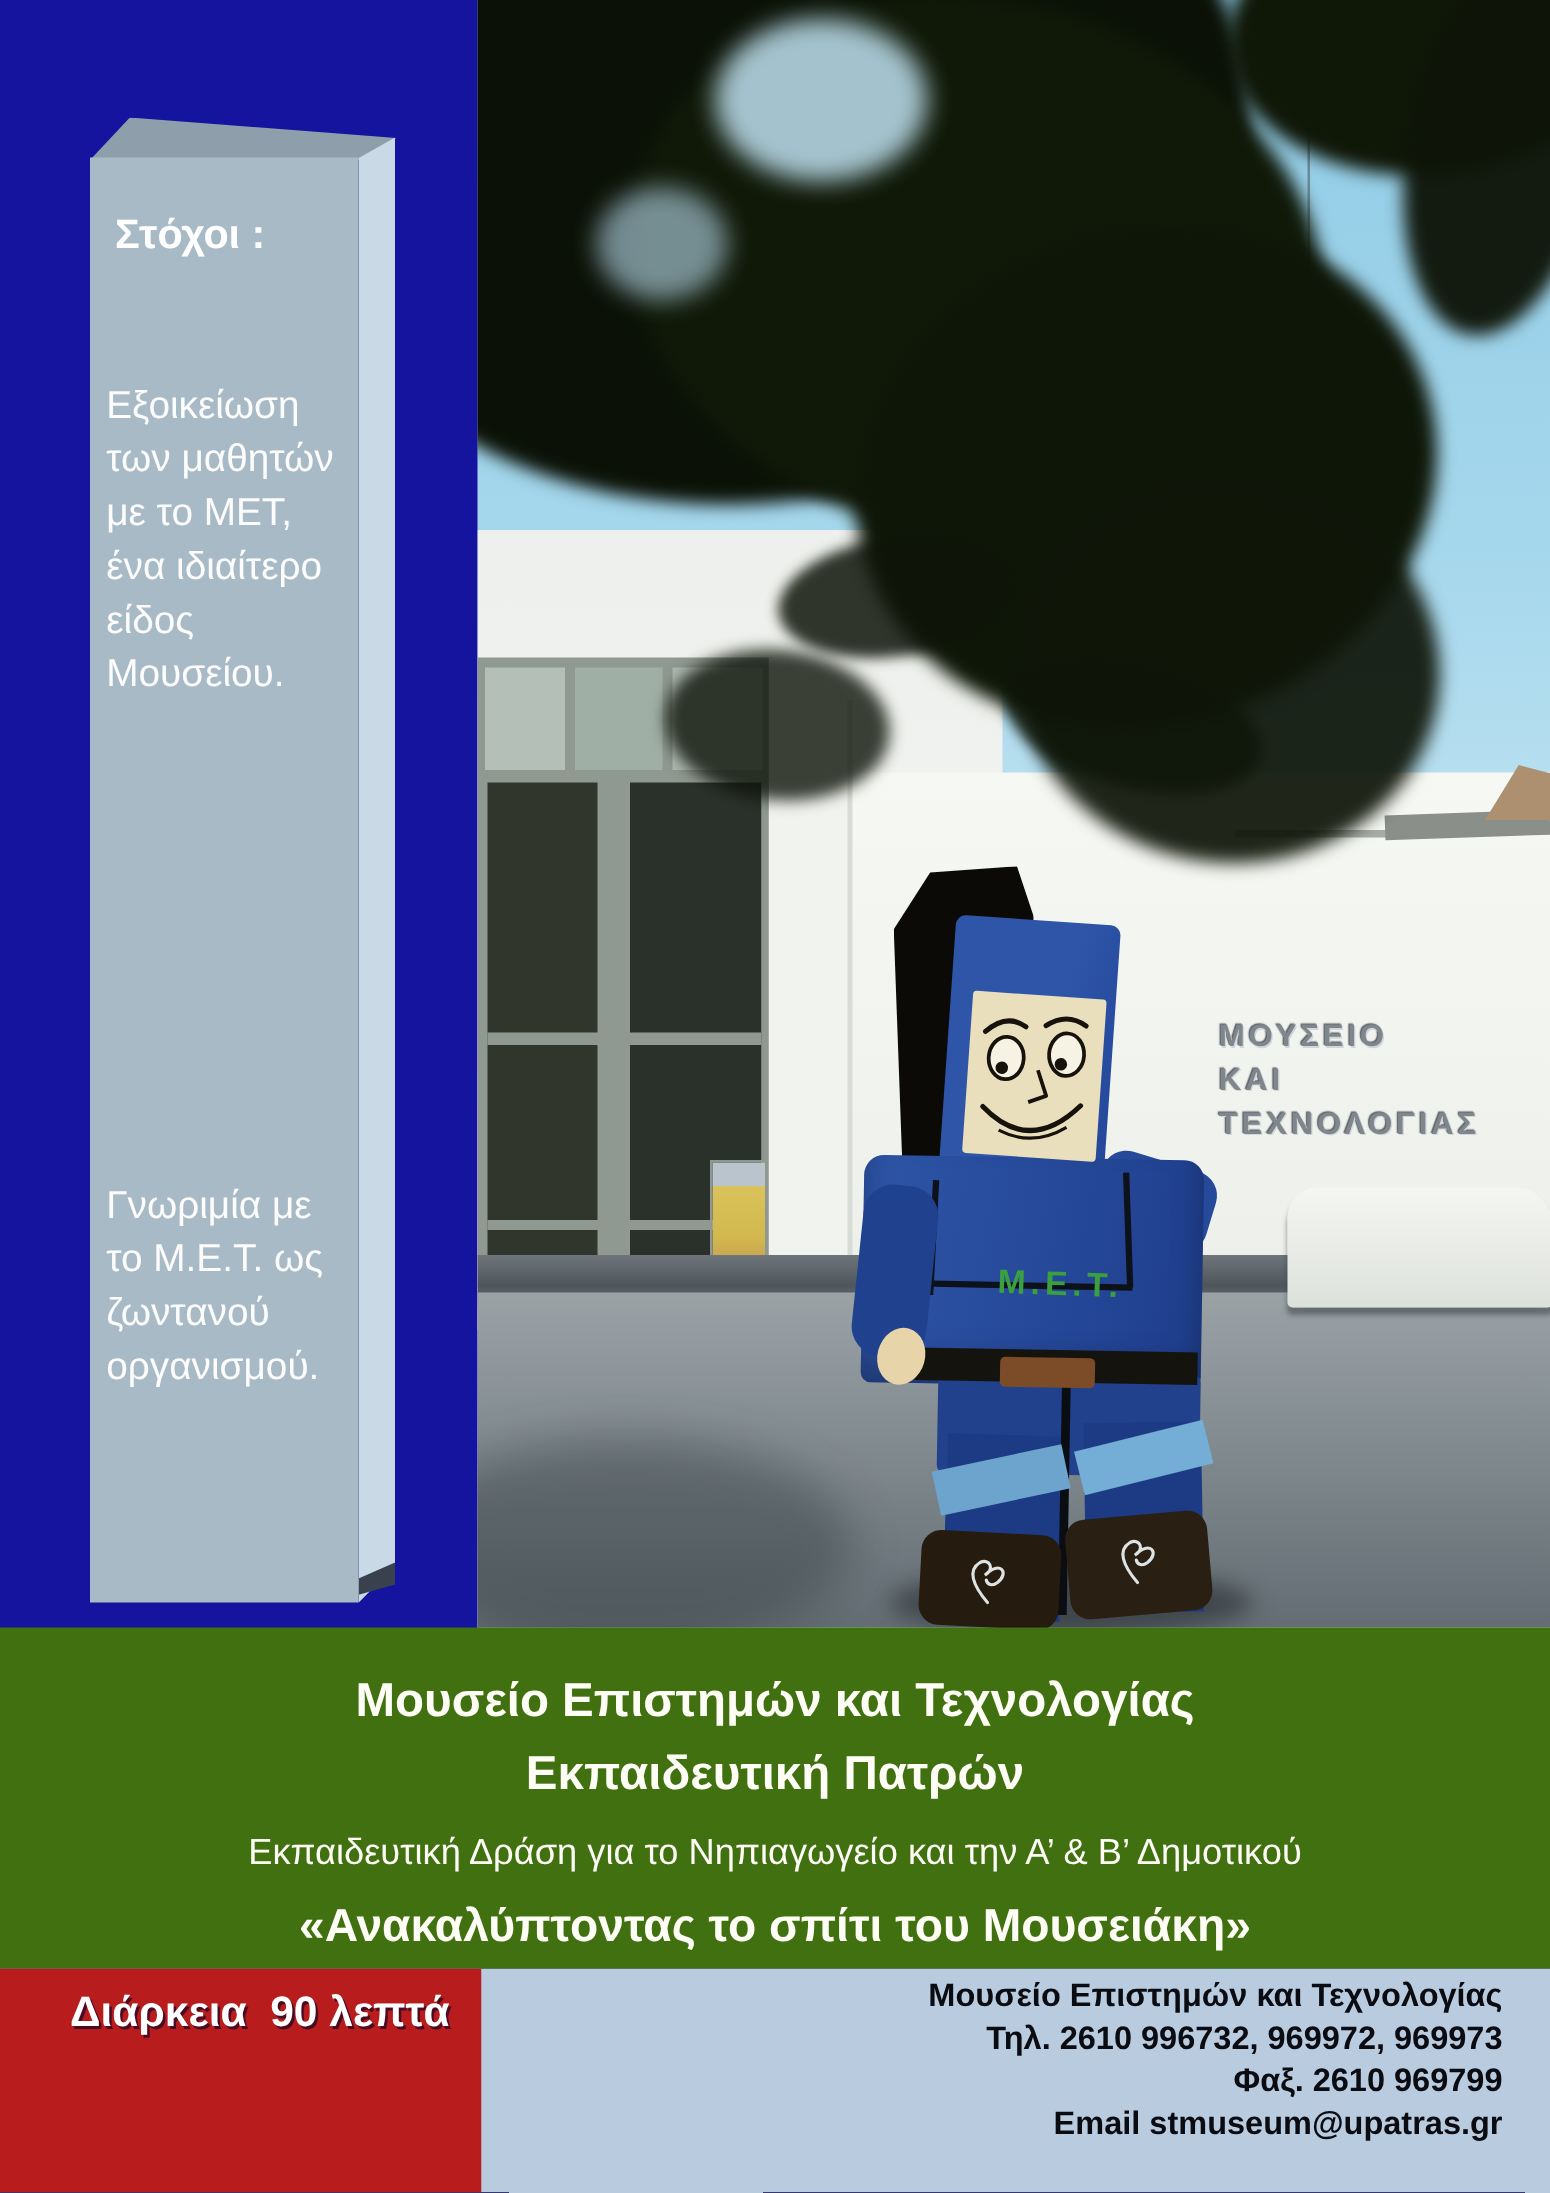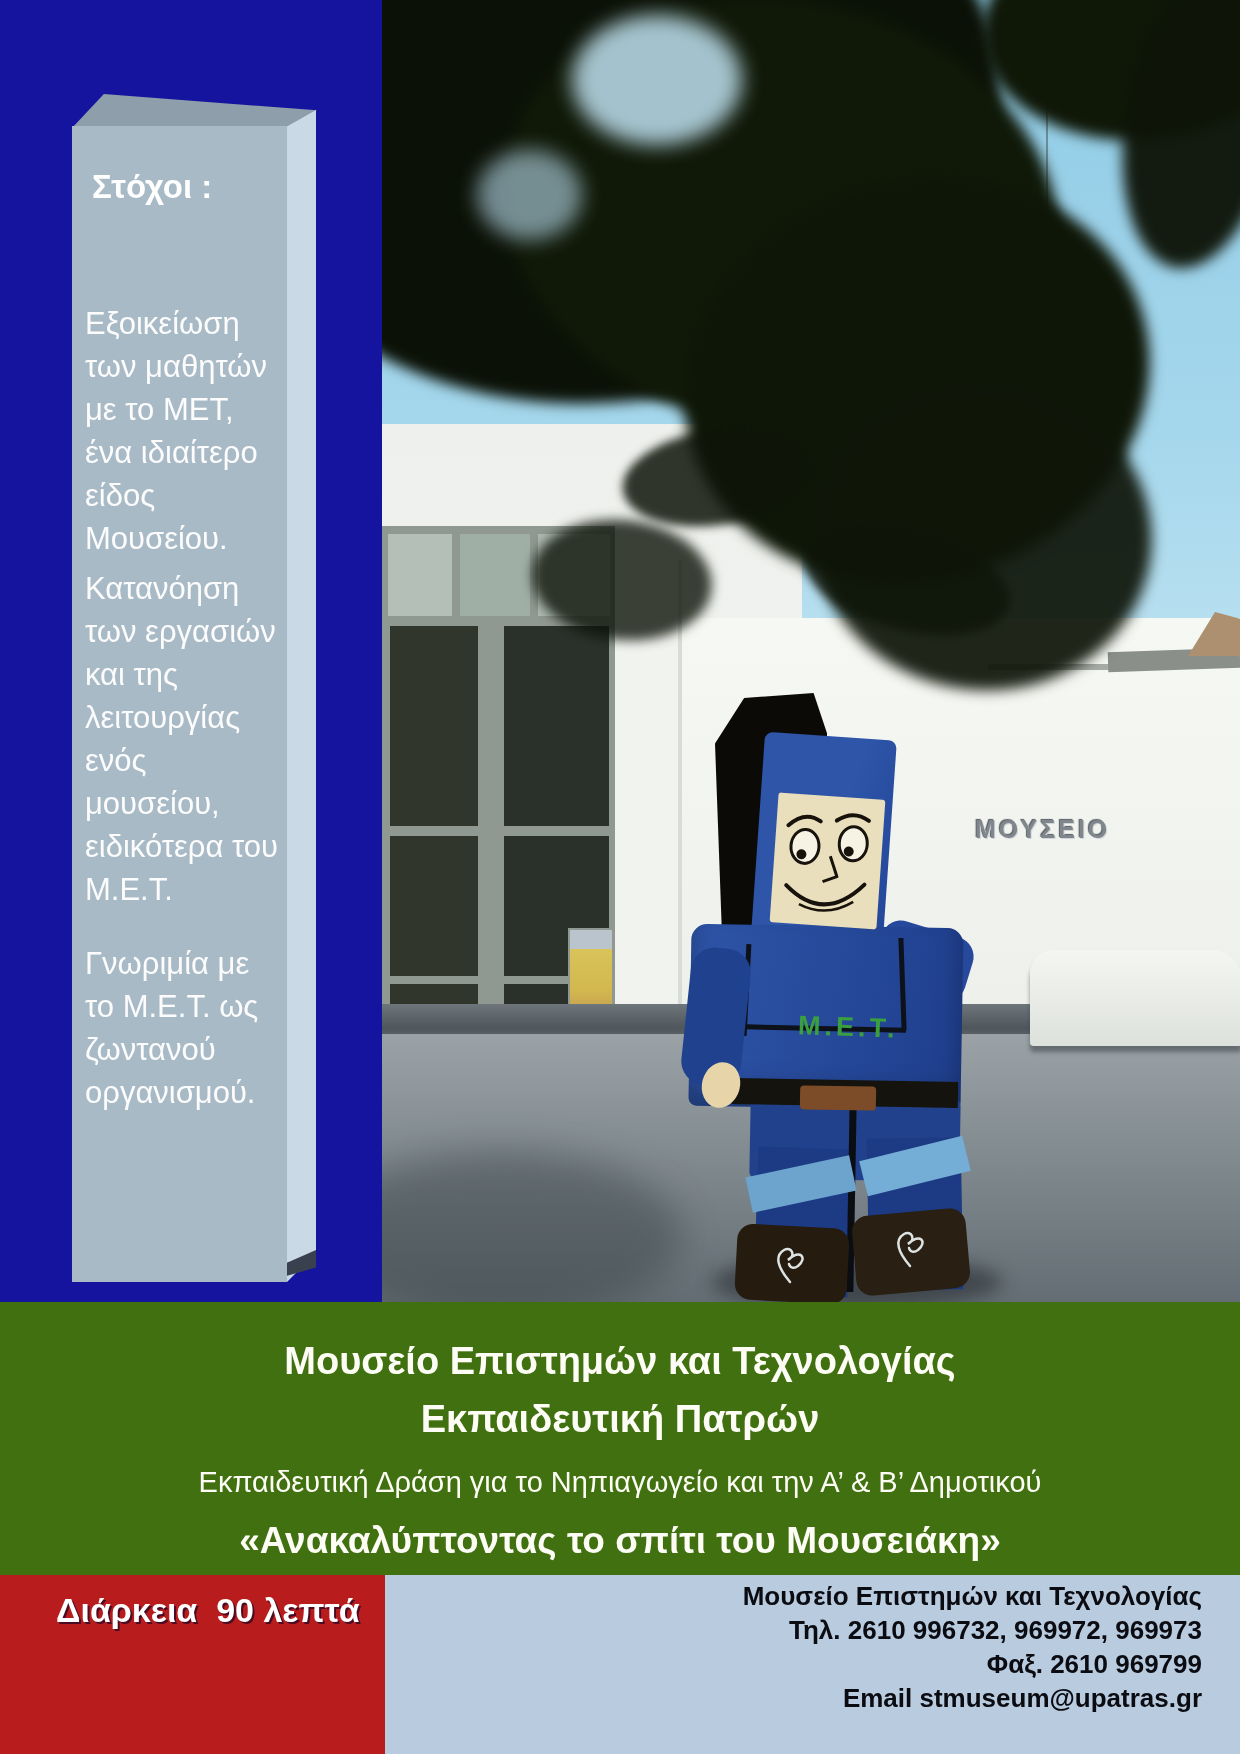--- a/index.html
+++ b/index.html
@@ -145,21 +145,20 @@
 
 <div class="page">
 
   <div class="col-left">
     <div class="box3d-top"></div>
     <div class="box3d-side"></div>
     <div class="box3d-bevel"></div>
     <div class="box3d">
       <div class="box-title">Στόχοι :</div>
       <p class="box-par p1">Εξοικείωση των μαθητών με το ΜΕΤ, ένα ιδιαίτερο είδος Μουσείου.</p>
-      <p class="box-par p2">Κατανόηση των εργασιών και της λειτουργίας ενός μουσείου, ειδικότερα του Μ.Ε.Τ.</p>
       <p class="box-par p3">Γνωριμία με το Μ.Ε.Τ. ως ζωντανού οργανισμού.</p>
     </div>
   </div>
 
   <div class="photo">
     <div class="bldg-left"></div>
     <div class="wall-right"></div>
     <div class="roof-line"></div>
     <div class="roof-cap"></div>
     <div class="roof-gable"></div>
@@ -179,20 +178,21 @@
     <div class="pillar"></div>
     <div class="corner-line"></div>
 
     <div class="wall-base"></div>
     <div class="pavement"></div>
     <div class="pave-shade"></div>
     <div class="planter"></div>
 
     <div class="sign">
       <div>ΜΟΥΣΕΙΟ</div>
+      <div>ΚΑΙ ΤΕΧΝΟΛΟΓΙΑΣ</div>
     </div>
 
     <div class="tree t1"></div>
     <div class="tree t2"></div>
     <div class="tree gap1"></div>
     <div class="tree gap2"></div>
     <div class="tree t3"></div>
     <div class="tree t4"></div>
     <div class="tree t5"></div>
     <div class="tree t6"></div>

